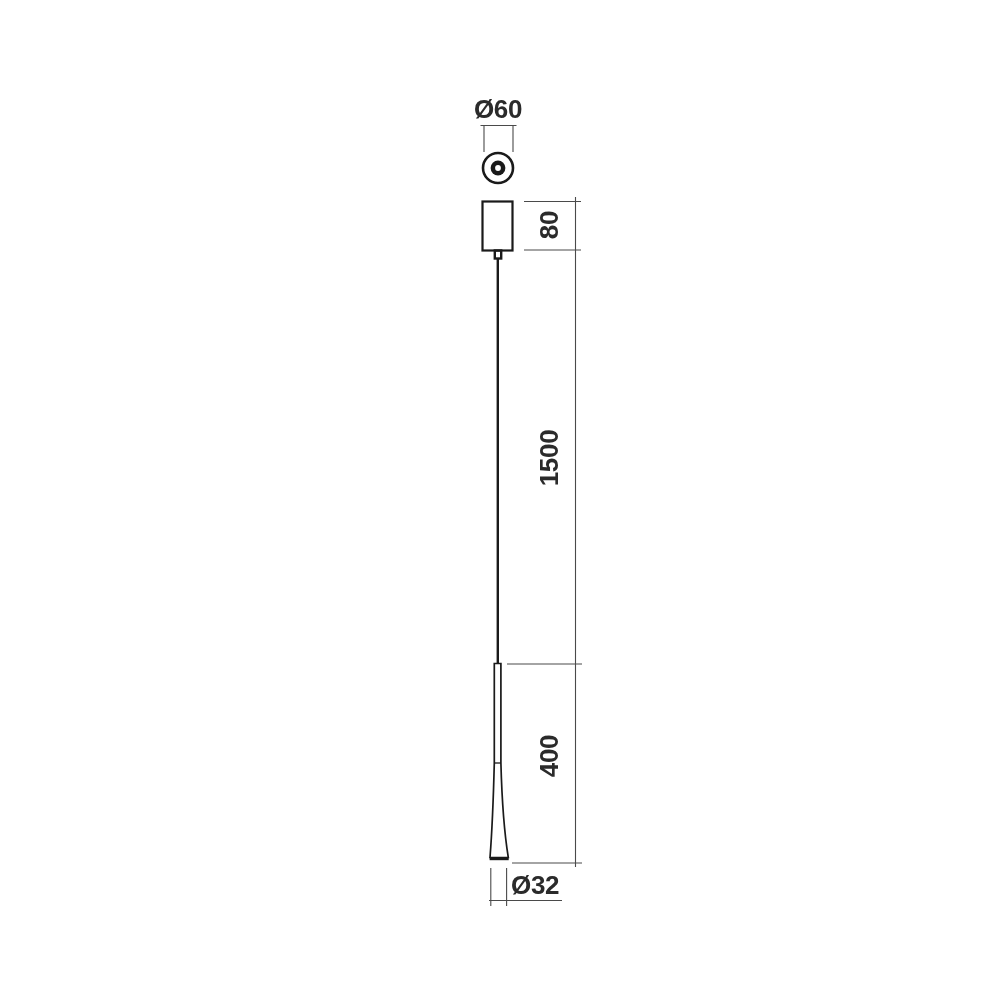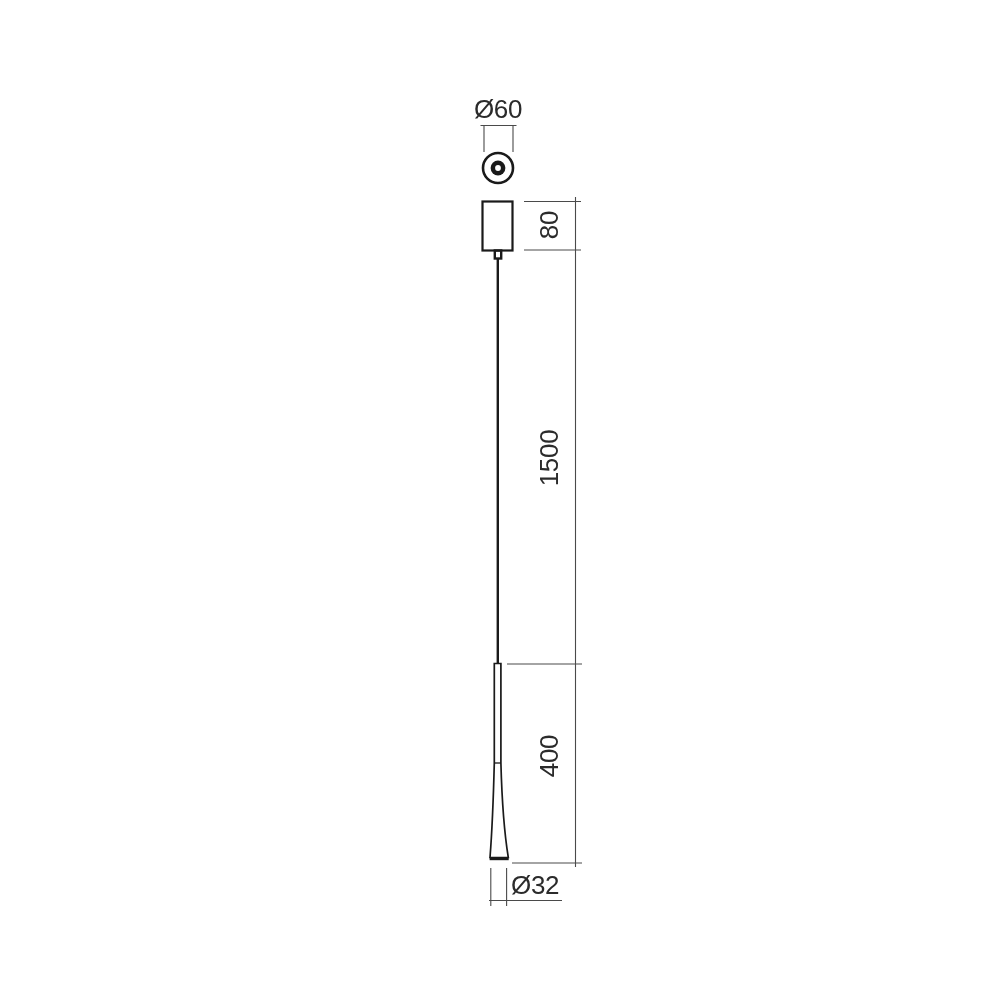--- a/index.html
+++ b/index.html
@@ -2,20 +2,21 @@
 <html style="--bg: #ffffff; --obj: #1a1a1a; --dim: #4a4a4a; --txt: #2b2b2b;"><head>
 <meta charset="utf-8">
 <style>
   html,body{margin:0;padding:0;background:#ffffff;}
   .canvas{
     position:relative;
     width:879px;height:1000px;
     background:var(--bg,#ffffff);
     font-family:"Liberation Sans",sans-serif;
     overflow:hidden;
+    font-weight:bold;
   }
   svg{display:block;}
   .obj{stroke:var(--obj,#1a1a1a);fill:none;}
   .obj-fill{fill:var(--obj,#1a1a1a);stroke:none;}
   .hole{fill:var(--bg,#ffffff);stroke:none;}
   .dim{stroke:var(--dim,#4a4a4a);stroke-width:1.1;fill:none;}
   text{
     fill:var(--txt,#2b2b2b);
     font-family:"Liberation Sans",sans-serif;
     font-size:26px;

